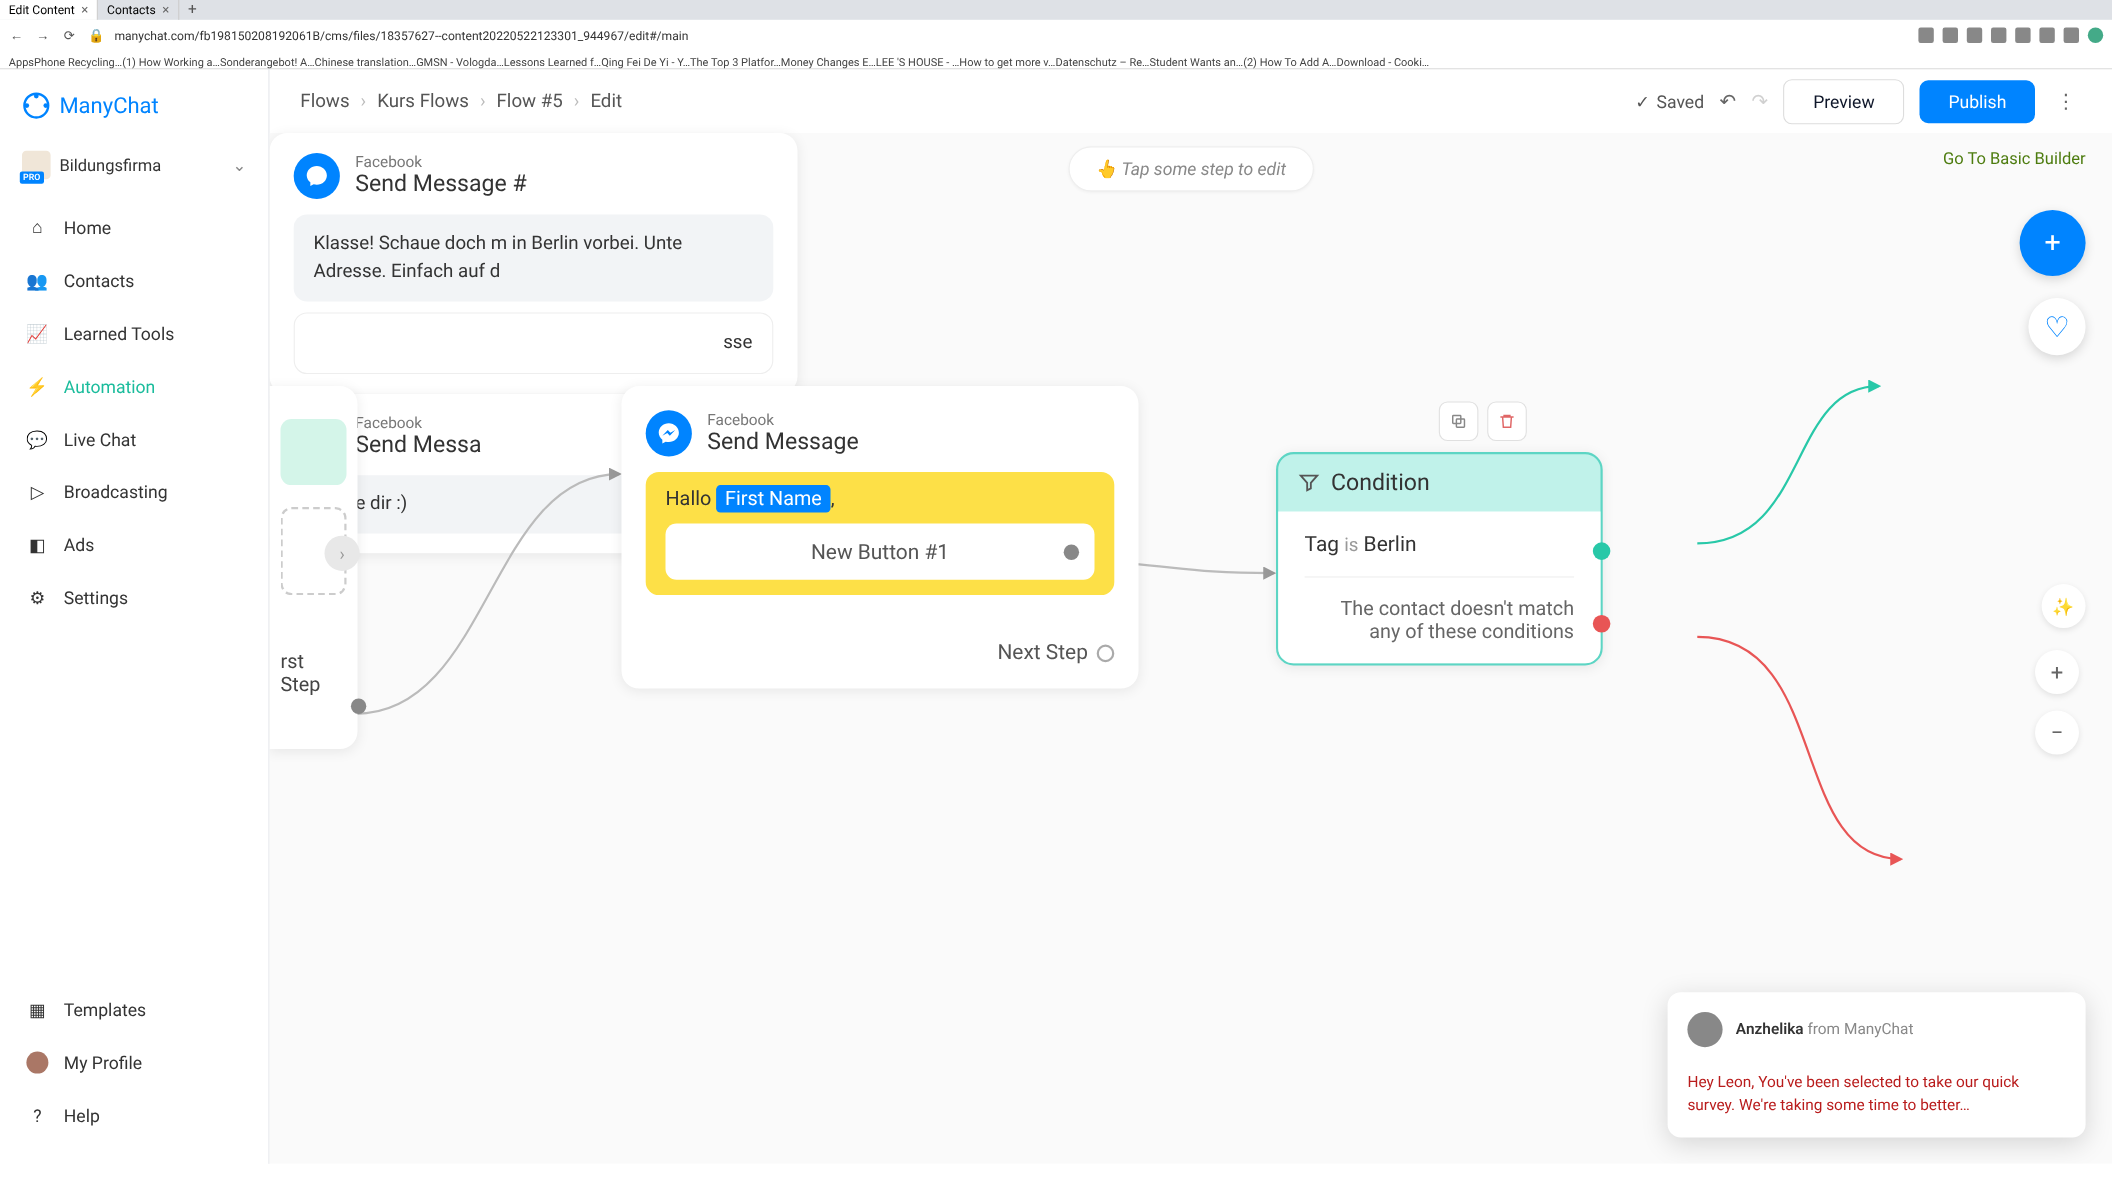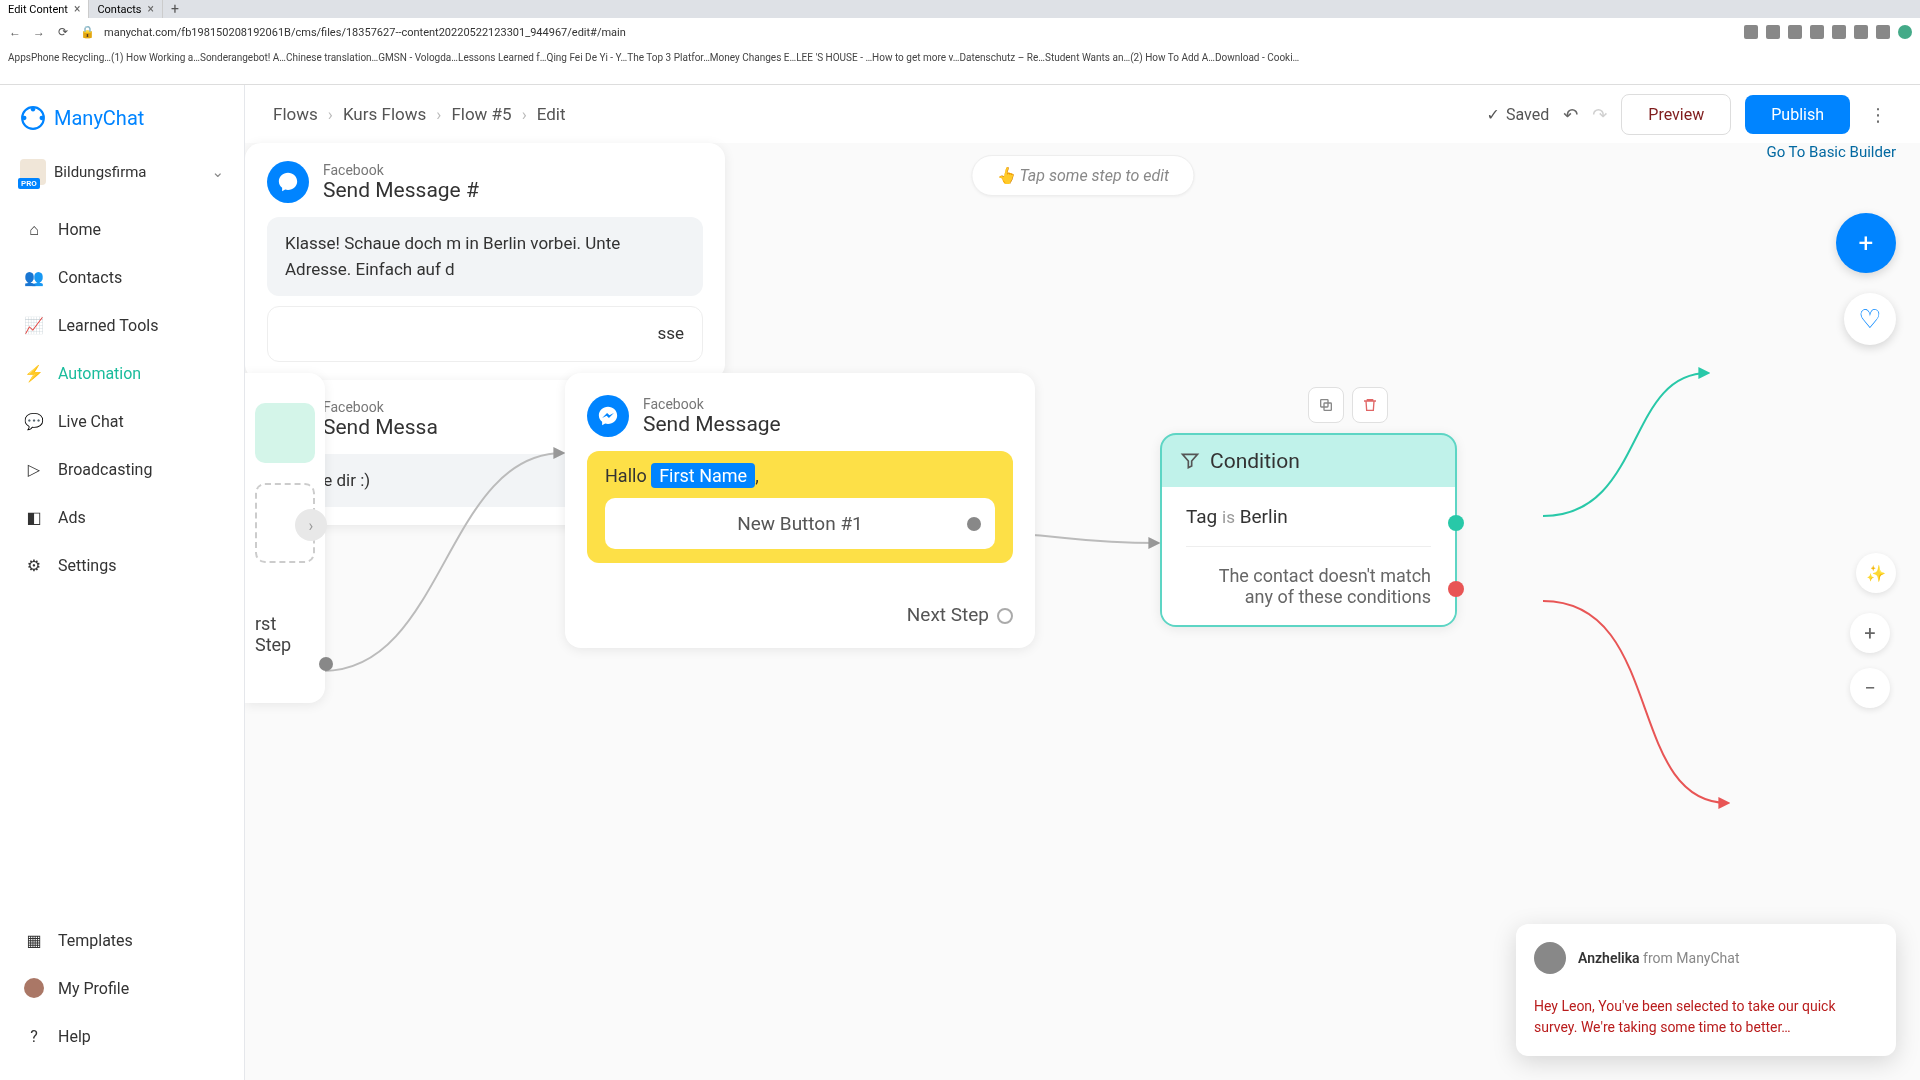--- a/index.html
+++ b/index.html
@@ -1,19 +1,19 @@
 <!DOCTYPE html>
 <html><head>
 <meta charset="utf-8">
 <style>
 * { margin: 0; padding: 0; box-sizing: border-box; font-family: -apple-system, BlinkMacSystemFont, "Segoe UI", Roboto, sans-serif; }
 body { background: #fff; width: 1920px; height: 1080px; overflow: hidden; position: relative; }
 
 
-.browser-chrome { height: 85px; background: #fff; border-bottom: 1px solid #ddd; }
+.browser-chrome { height: 63px; background: #fff; border-bottom: 1px solid #ddd; }
 .tab-bar { height: 18px; display: flex; align-items: center; background: #dee1e6; font-size: 11px; }
 .tab { display: flex; align-items: center; padding: 2px 8px; gap: 6px; border-right: 1px solid #ccc; height: 100%; }
 .tab.active { background: #fff; }
 .tab-close { color: #666; font-size: 12px; }
 .new-tab { padding: 0 8px; color: #555; font-size: 14px; }
 .addr-bar { height: 28px; display: flex; align-items: center; padding: 0 8px; gap: 10px; font-size: 12px; color: #555; }
 .nav-btn { width: 14px; text-align: center; }
 .url { flex: 1; color: #333; font-size: 11px; }
 .ext-icons { display: flex; gap: 8px; }
 .ext-icons span { width: 14px; height: 14px; display: inline-block; background: #888; border-radius: 2px; }
@@ -37,27 +37,27 @@
 
 
 .main { flex: 1; position: relative; overflow: hidden; }
 .topbar { height: 58px; display: flex; align-items: center; padding: 0 28px; gap: 14px; }
 .breadcrumbs { display: flex; align-items: center; gap: 10px; font-size: 17px; color: #555; }
 .bc-sep { color: #bbb; }
 .tb-right { margin-left: auto; display: flex; align-items: center; gap: 14px; }
 .saved { display: flex; align-items: center; gap: 6px; color: #555; font-size: 16px; }
 .undo { color: #666; font-size: 18px; }
 .btn { padding: 10px 26px; border-radius: 8px; font-size: 16px; border: none; cursor: pointer; }
-.btn-preview { background: #fff; color: #7f1d1d; border: 1px solid #ddd; }
+.btn-preview { background: #fff; color: #0f172a; border: 1px solid #ddd; }
 .btn-publish { background: #0084ff; color: #fff; }
 .more-btn { width: 28px; text-align: center; color: #666; font-size: 18px; }
 
 .canvas { position: absolute; inset: 58px 0 0 0; background: #fafafa; }
 .hint-pill { position: absolute; top: 12px; left: 50%; transform: translateX(-50%); background: #fff; border: 1px solid #eee; border-radius: 24px; padding: 10px 24px; color: #888; font-size: 16px; box-shadow: 0 1px 3px rgba(0,0,0,0.05); font-style: italic;}
-.basic-link { position: absolute; top: 0; right: 24px; color: #0369a1; font-size: 15px; }
+.basic-link { position: absolute; top: 14px; right: 24px; color: #4d7c0f; font-size: 15px; }
 
 
 .fab { position: absolute; right: 24px; width: 52px; height: 52px; border-radius: 50%; display: flex; align-items: center; justify-content: center; font-size: 26px; box-shadow: 0 3px 10px rgba(0,0,0,0.15); }
 .fab-add { top: 70px; background: #0084ff; color: #fff; width: 60px; height: 60px; }
 .fab-heart { top: 150px; background: #fff; color: #0084ff; }
 .zoom-btn { position: absolute; right: 30px; width: 40px; height: 40px; border-radius: 50%; background: #fff; box-shadow: 0 2px 6px rgba(0,0,0,0.1); display: flex; align-items: center; justify-content: center; color: #666; font-size: 20px; }
 .zoom-plus { top: 470px; } .zoom-minus { top: 525px; }
 
 
 .node { position: absolute; background: #fff; border-radius: 16px; box-shadow: 0 2px 12px rgba(0,0,0,0.08); }

